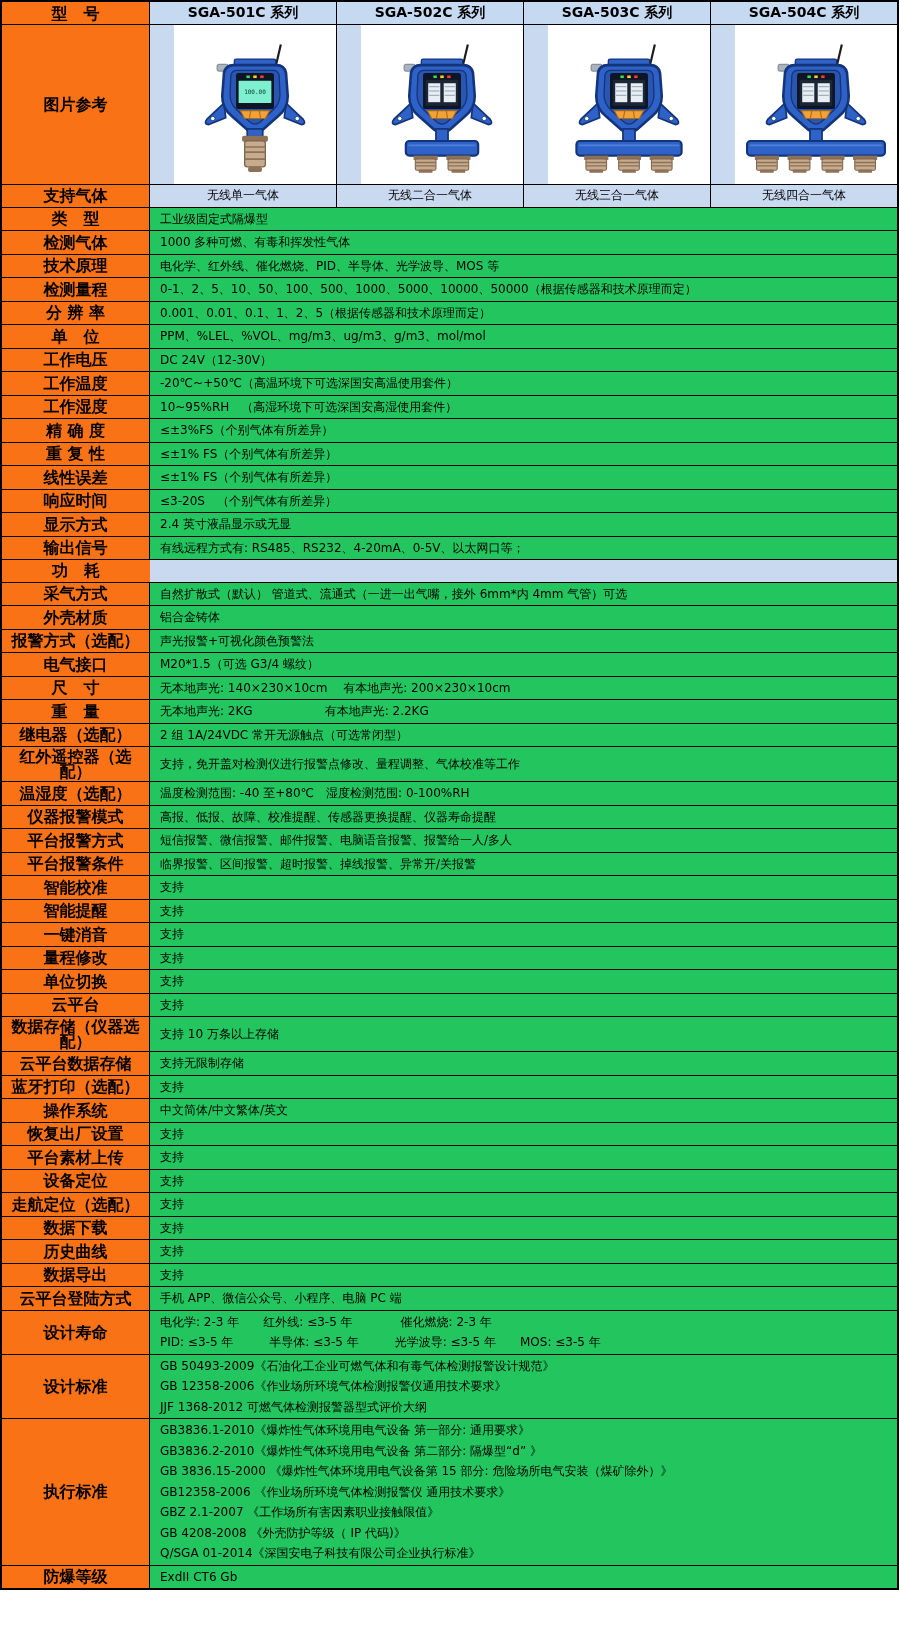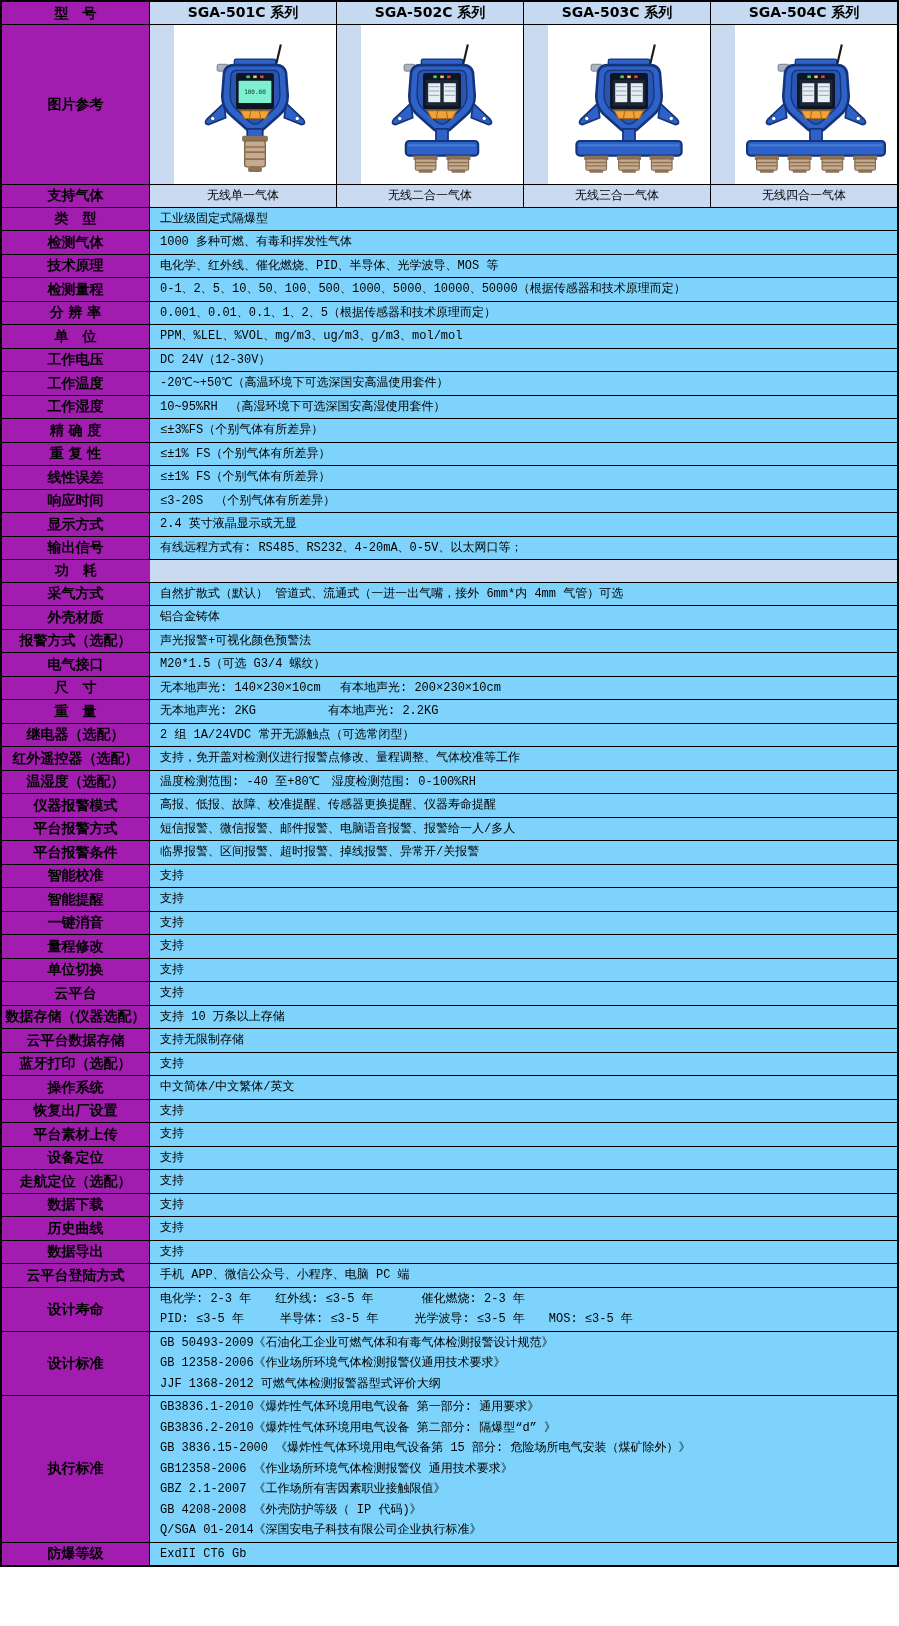--- a/index.html
+++ b/index.html
@@ -3,42 +3,41 @@
 <meta charset="utf-8">
 <style>
   html,body{margin:0;padding:0;background:#fff;}
   body{width:899px;font-family:"DejaVu Sans","Liberation Sans",sans-serif;color:#000;}
   .spec-table{width:899px;border:2px solid #000;box-sizing:border-box;background:#C9D9F0;}
   .row{display:flex;width:100%;box-sizing:border-box;border-bottom:1.5px solid #000;}
   .row:last-child{border-bottom:none;}
   .cell{box-sizing:border-box;border-right:1.5px solid #000;}
   .row .cell:last-child{border-right:none;}
   .label-cell{
-    width:148px;flex:0 0 148px;background:#a21caf;
+    width:148px;flex:0 0 148px;background:#f97316;
     display:flex;align-items:center;justify-content:center;text-align:center;
-    font-weight:bold;font-size:14px;line-height:15px;padding:2px 3px;
+    font-weight:bold;font-size:16px;line-height:15px;padding:2px 3px;
     white-space:pre-wrap;
   }
   .header-row{min-height:23px;}
   .model-cell{
     flex:1 1 0;background:#C5D9F1;display:flex;align-items:center;justify-content:center;
     font-weight:bold;font-size:14px;white-space:pre-wrap;
   }
   .image-row{height:160px;}
   .image-cell{flex:1 1 0;background:#ffffff;display:flex;align-items:flex-end;justify-content:center;overflow:hidden;margin-left:24px;}
   .gas-row{min-height:22.5px;}
   .gas-cell{
     flex:1 1 0;background:#C9D9F0;display:flex;align-items:center;justify-content:center;
     font-size:12px;white-space:pre-wrap;
   }
   .spec-row{min-height:22.5px;}
   .value-cell{
-    flex:1 1 0;background:#7dd3fc;display:flex;flex-direction:column;justify-content:center;
+    flex:1 1 0;background:#22c55e;display:flex;flex-direction:column;justify-content:center;
     padding:1px 22px 1px 10px;
-    font-family:Liberation Mono, monospace;
   }
   .value-line{font-size:12px;line-height:20.5px;white-space:pre-wrap;}
   svg{display:block;}
 </style>
 </head>
 <body>
 
 <div class="spec-table">
 
   <div class="row header-row">

